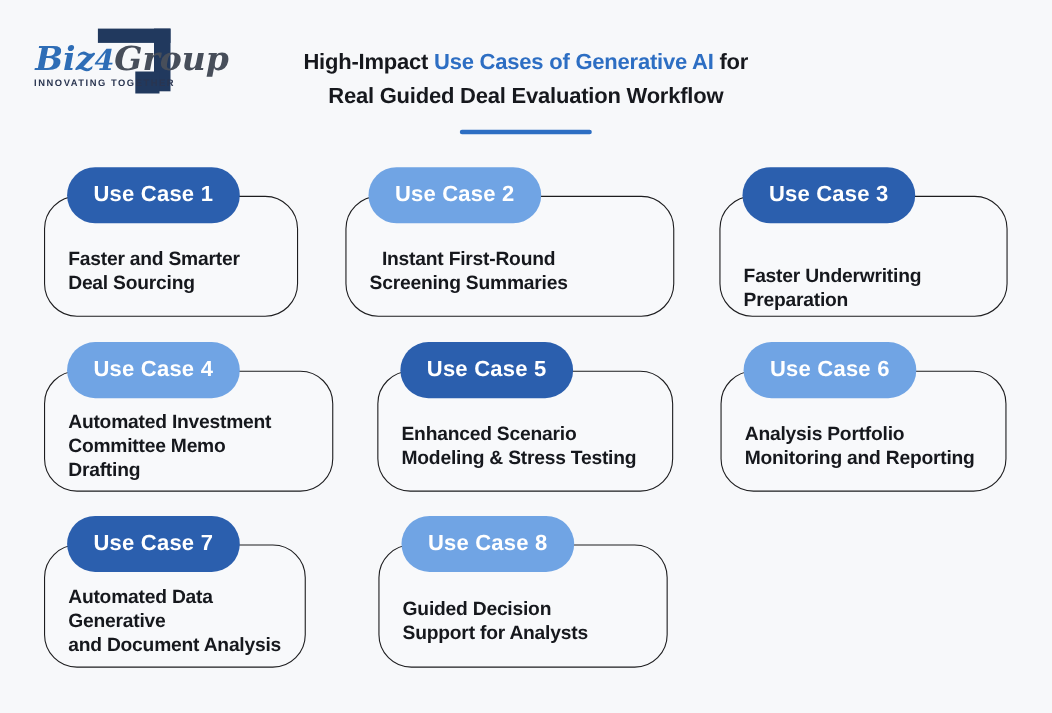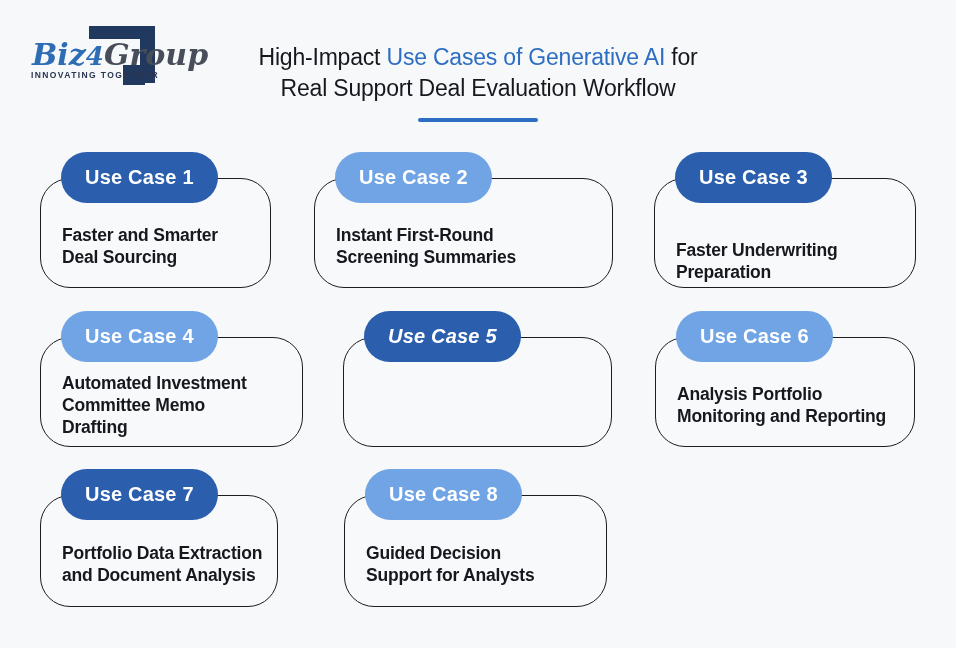--- a/index.html
+++ b/index.html
@@ -39,21 +39,21 @@
   .logo-text .group{color:var(--logo-gray);}
   .logo-tagline{
     position:absolute;left:13px;top:50px;
     font-size:8.5px;font-weight:700;letter-spacing:1.4px;
     color:var(--tagline-color);white-space:nowrap;
   }
 
   
   .title-wrap{position:absolute;left:0;top:42px;width:956px;text-align:center;}
   .title{
-    font-size:23px;line-height:31px;font-weight:400;
+    font-size:20px;line-height:31px;font-weight:700;
     color:var(--text-dark);letter-spacing:-0.2px;
   }
   .title .hl{color:var(--title-highlight);}
   .title-underline{
     width:120px;height:4px;border-radius:2px;
     background:var(--title-highlight);
     margin:14px auto 0 auto;
   }
 
   
@@ -74,24 +74,24 @@
     white-space:nowrap;z-index:2;
   }
   .tone-dark .uc-pill{background:var(--pill-dark);}
   .tone-light .uc-pill{background:var(--pill-light);}
   .uc-desc{
     font-size:17.5px;font-weight:700;line-height:22px;
     letter-spacing:-0.2px;color:var(--text-dark);
     white-space:pre-line;
   }
   .c1{left:40px;top:178px;width:231px;height:110px;}
-  .c2{left:314px;top:178px;width:299px;height:110px;}
+  .c2{left:314px;top:178px;width:299px;height:110px;text-align:center;}
   .c3{left:654px;top:178px;width:262px;height:110px;align-items:flex-end;}
   .c4{left:40px;top:337px;width:263px;height:110px;}
-  .c5{left:343px;top:337px;width:269px;height:110px;font-style:italic;}
+  .c5{left:343px;top:337px;width:269px;height:110px;}
   .c6{left:655px;top:337px;width:260px;height:110px;}
   .c7{left:40px;top:495px;width:238px;height:112px;}
   .c8{left:344px;top:495px;width:263px;height:112px;}
 </style>
 </head>
 <body>
 
 <div class="stage">
 
   <div class="logo">
@@ -99,21 +99,21 @@
       <rect x="71" y="6" width="66" height="13" fill="var(--logo-navy)"></rect>
       <rect x="122" y="6" width="15" height="57" fill="var(--logo-navy)"></rect>
       <rect x="105" y="45" width="22" height="20" fill="var(--logo-navy)"></rect>
     </svg>
     <div class="logo-text"><span class="biz">Biz</span><span class="four">4</span><span class="group">Group</span></div>
     <div class="logo-tagline">INNOVATING TOGETHER</div>
   </div>
 
   <div class="title-wrap">
     <div class="title"><span>High-Impact </span><span class="hl">Use Cases of Generative AI</span><span> for</span><br>
-      <span>Real Support Deal Evaluation Workflow</span>
+      <span>Real Guided Deal Evaluation Workflow</span>
     </div>
     <div class="title-underline"></div>
   </div>
 
   <div class="uc-card c1 tone-dark">
     <div class="uc-pill">Use Case 1</div>
     <div class="uc-desc">Faster and Smarter
 Deal Sourcing</div>
   </div>
   <div class="uc-card c2 tone-light">
@@ -127,29 +127,31 @@
 Preparation</div>
   </div>
   <div class="uc-card c4 tone-light">
     <div class="uc-pill">Use Case 4</div>
     <div class="uc-desc">Automated Investment
 Committee Memo
 Drafting</div>
   </div>
   <div class="uc-card c5 tone-dark">
     <div class="uc-pill">Use Case 5</div>
+    <div class="uc-desc">Enhanced Scenario
+Modeling &amp; Stress Testing</div>
   </div>
   <div class="uc-card c6 tone-light">
     <div class="uc-pill">Use Case 6</div>
     <div class="uc-desc">Analysis Portfolio
 Monitoring and Reporting</div>
   </div>
   <div class="uc-card c7 tone-dark">
     <div class="uc-pill">Use Case 7</div>
-    <div class="uc-desc">Portfolio Data Extraction
+    <div class="uc-desc">Automated Data Generative
 and Document Analysis</div>
   </div>
   <div class="uc-card c8 tone-light">
     <div class="uc-pill">Use Case 8</div>
     <div class="uc-desc">Guided Decision
 Support for Analysts</div>
   </div>
 
 </div>
 

